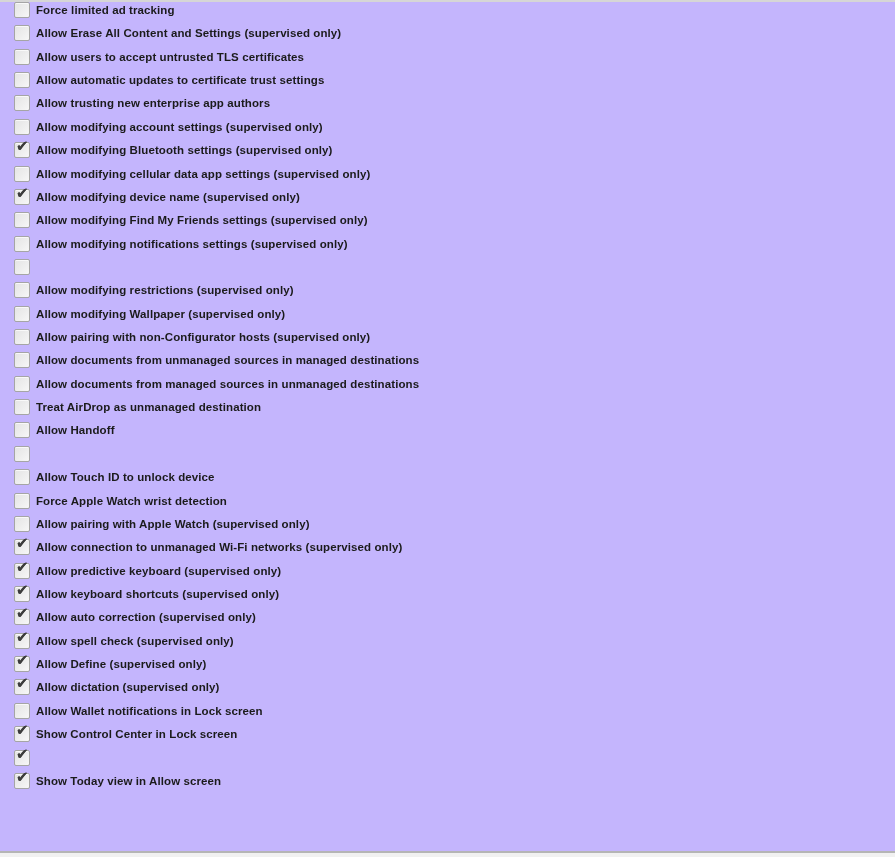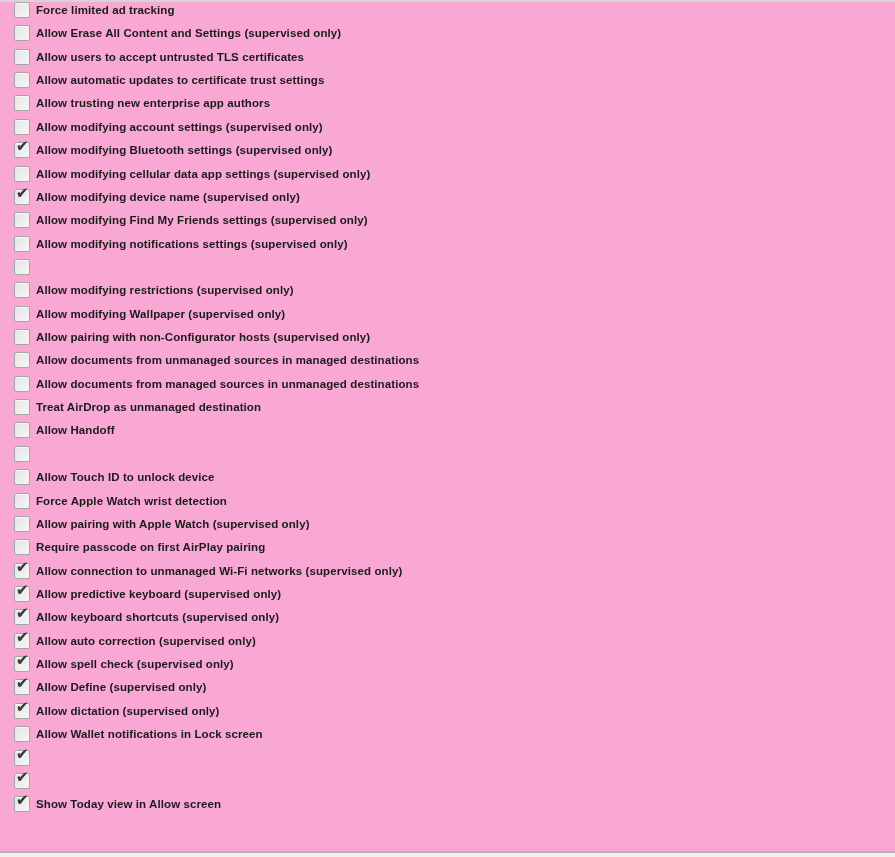--- a/index.html
+++ b/index.html
@@ -8,21 +8,21 @@
     background: #ffffff;
     width: 895px;
     height: 857px;
     overflow: hidden;
     font-family: "Liberation Sans", "DejaVu Sans", sans-serif;
   }
   .page {
     position: relative;
     width: 895px;
     height: 857px;
-    background: #f9a8d4;
+    background: #c4b5fd;
   }
   .top-line {
     position: absolute;
     top: 0; left: 0; right: 0;
     height: 2px;
     background: #d6d6d6;
   }
   .options-list {
     position: absolute;
     top: 1px;
@@ -239,26 +239,20 @@
     <span class="option-label">Force Apple Watch wrist detection</span>
   </div>
 
   <div class="option-row">
     <span class="checkbox" role="checkbox" aria-checked="false">
       
     </span>
     <span class="option-label">Allow pairing with Apple Watch (supervised only)</span>
   </div>
 
-  <div class="option-row">
-    <span class="checkbox" role="checkbox" aria-checked="false">
-      
-    </span>
-    <span class="option-label">Require passcode on first AirPlay pairing</span>
-  </div>
 
   <div class="option-row">
     <span class="checkbox checked" role="checkbox" aria-checked="true">
       <span class="tick">✔</span>
     </span>
     <span class="option-label">Allow connection to unmanaged Wi-Fi networks (supervised only)</span>
   </div>
 
   <div class="option-row">
     <span class="checkbox checked" role="checkbox" aria-checked="true">
@@ -306,20 +300,21 @@
     <span class="checkbox" role="checkbox" aria-checked="false">
       
     </span>
     <span class="option-label">Allow Wallet notifications in Lock screen</span>
   </div>
 
   <div class="option-row">
     <span class="checkbox checked" role="checkbox" aria-checked="true">
       <span class="tick">✔</span>
     </span>
+    <span class="option-label">Show Control Center in Lock screen</span>
   </div>
 
   <div class="option-row">
     <span class="checkbox checked" role="checkbox" aria-checked="true">
       <span class="tick">✔</span>
     </span>
   </div>
 
   <div class="option-row">
     <span class="checkbox checked" role="checkbox" aria-checked="true">

